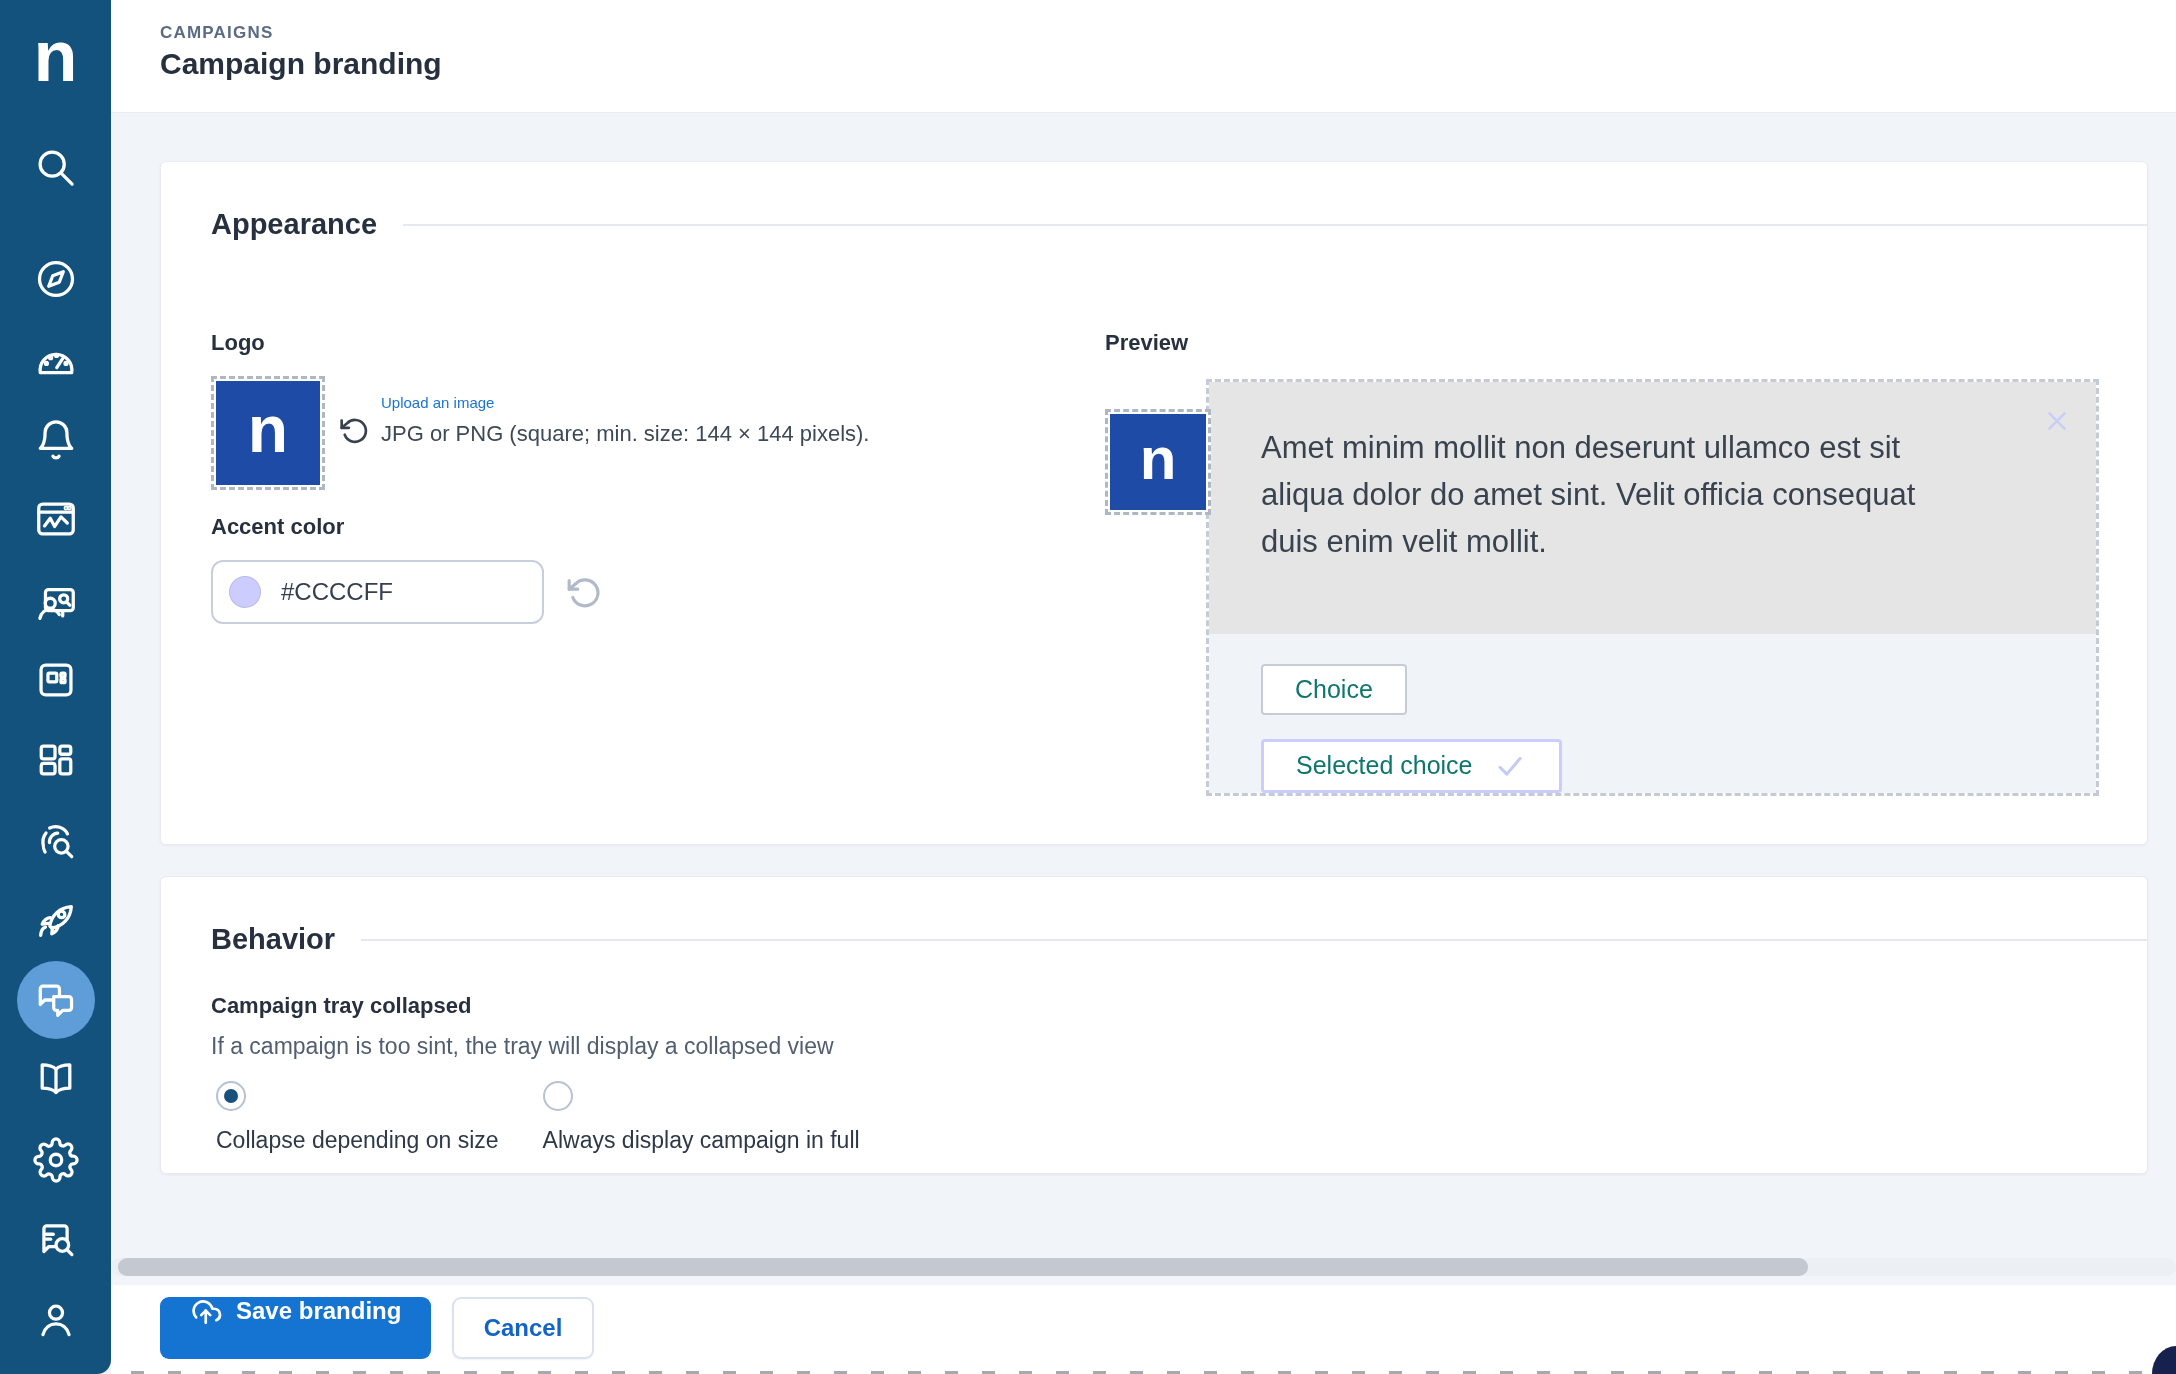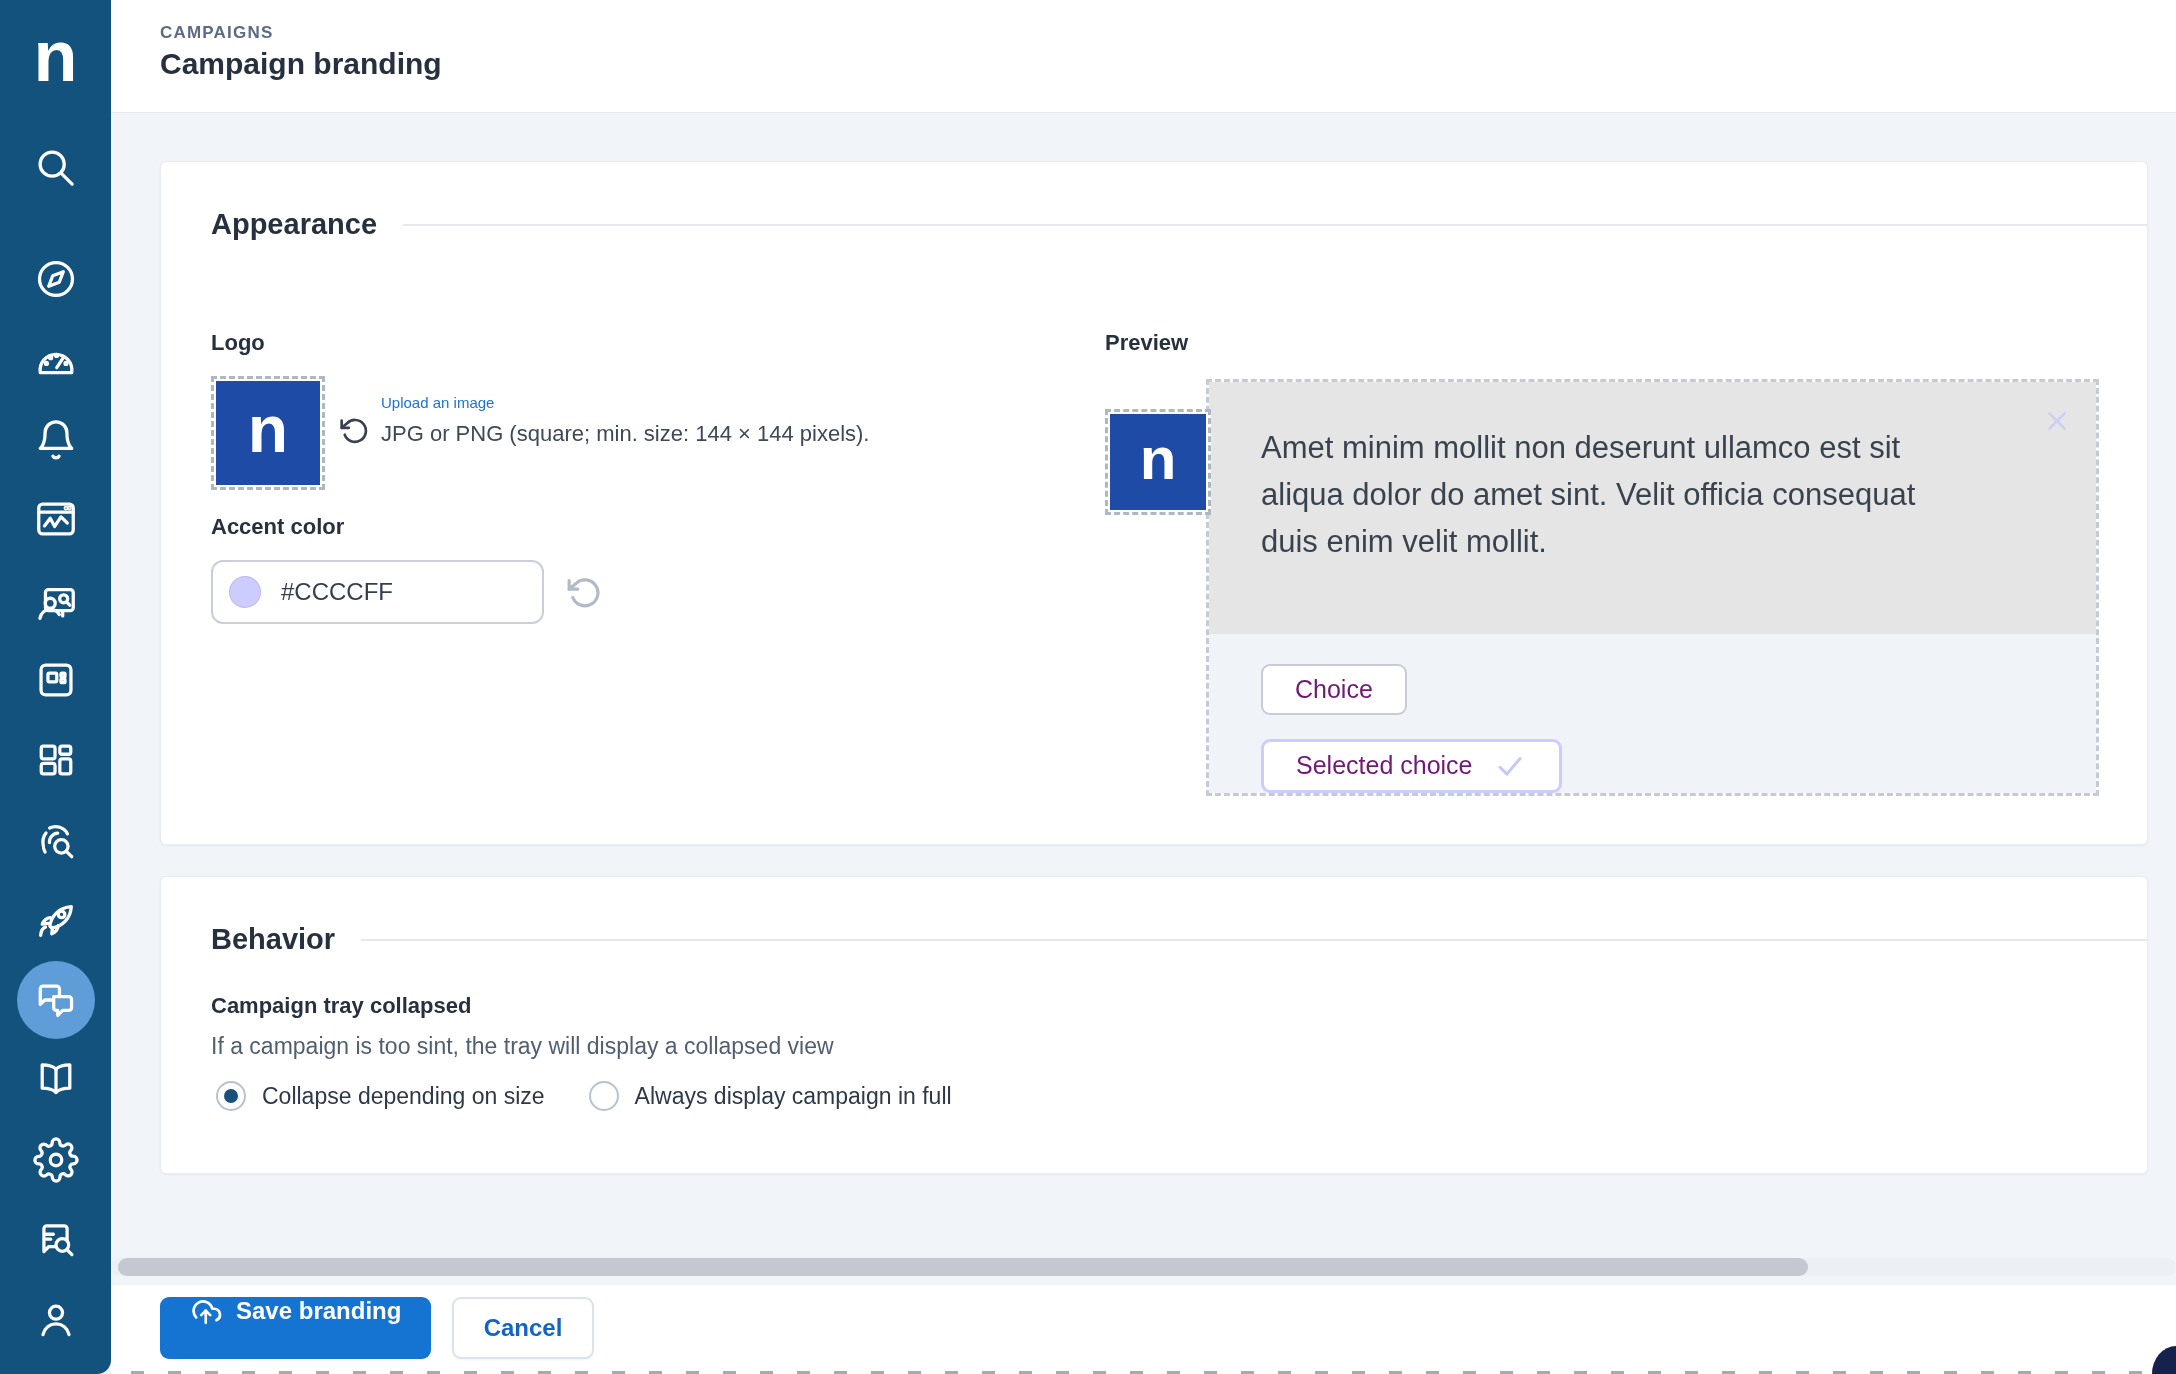--- a/index.html
+++ b/index.html
@@ -70,30 +70,30 @@
   .preview-top { position:absolute; top:0; left:0; right:0; height:252px; background:#e5e5e5;
     padding:42px 60px 0 52px; }
   .preview-message { width:700px; font-size:31px; line-height:47px; font-weight:300;
     color:#39434F; }
   .preview-close { position:absolute; top:26px; right:26px; cursor:pointer; }
   .preview-close svg { width:26px; height:26px; stroke:#C8CEF8; stroke-width:2.4;
     stroke-linecap:round; fill:none; }
   .preview-bottom { position:absolute; top:252px; left:0; right:0; bottom:0; background:#F0F3F8;
     padding:30px 0 0 52px; display:flex; flex-direction:column; align-items:flex-start; gap:24px; }
   .btn-choice { height:62px; padding:0 32px; background:#fff; border:2px solid #C6CCD6;
-    border-radius:9px; font-size:25px; color:#701a75; cursor:pointer;
+    border-radius:4px; font-size:25px; color:#0f766e; cursor:pointer;
     font-family:inherit; display:inline-flex; align-items:center; }
   .btn-choice.selected { border:3px solid #CCCCFF; gap:20px; height:66px; }
   .btn-choice.selected svg { width:34px; height:30px; stroke:#C3CAF4; stroke-width:2.4;
     fill:none; stroke-linecap:round; stroke-linejoin:round; }
 
   
   .setting-desc { position:absolute; font-size:23px; color:#515E72; }
   .radio-row { position:absolute; left:55px; top:204px; display:flex; gap:44px; align-items:center; }
-  .radio-opt { display:flex; align-items:center; gap:16px; cursor:pointer; }
+  .radio-opt { display:flex; align-items:flex-start; gap:16px; cursor:pointer;flex-direction:column; }
   .radio { width:30px; height:30px; border:2px solid #B7C2D1; border-radius:50%;
     background:#fff; position:relative; flex:none; }
   .radio.checked::after { content:""; position:absolute; inset:6px; border-radius:50%;
     background:#1A507C; }
   .radio-label { font-size:23px; color:#2E3847; }
 
   
   .hscroll-track { position:absolute; left:0; right:0; top:1145px; height:18px;
     background:#ECF0F5; border-radius:9px; }
   .hscroll-thumb { position:absolute; left:7px; top:0; width:1690px; height:18px;

